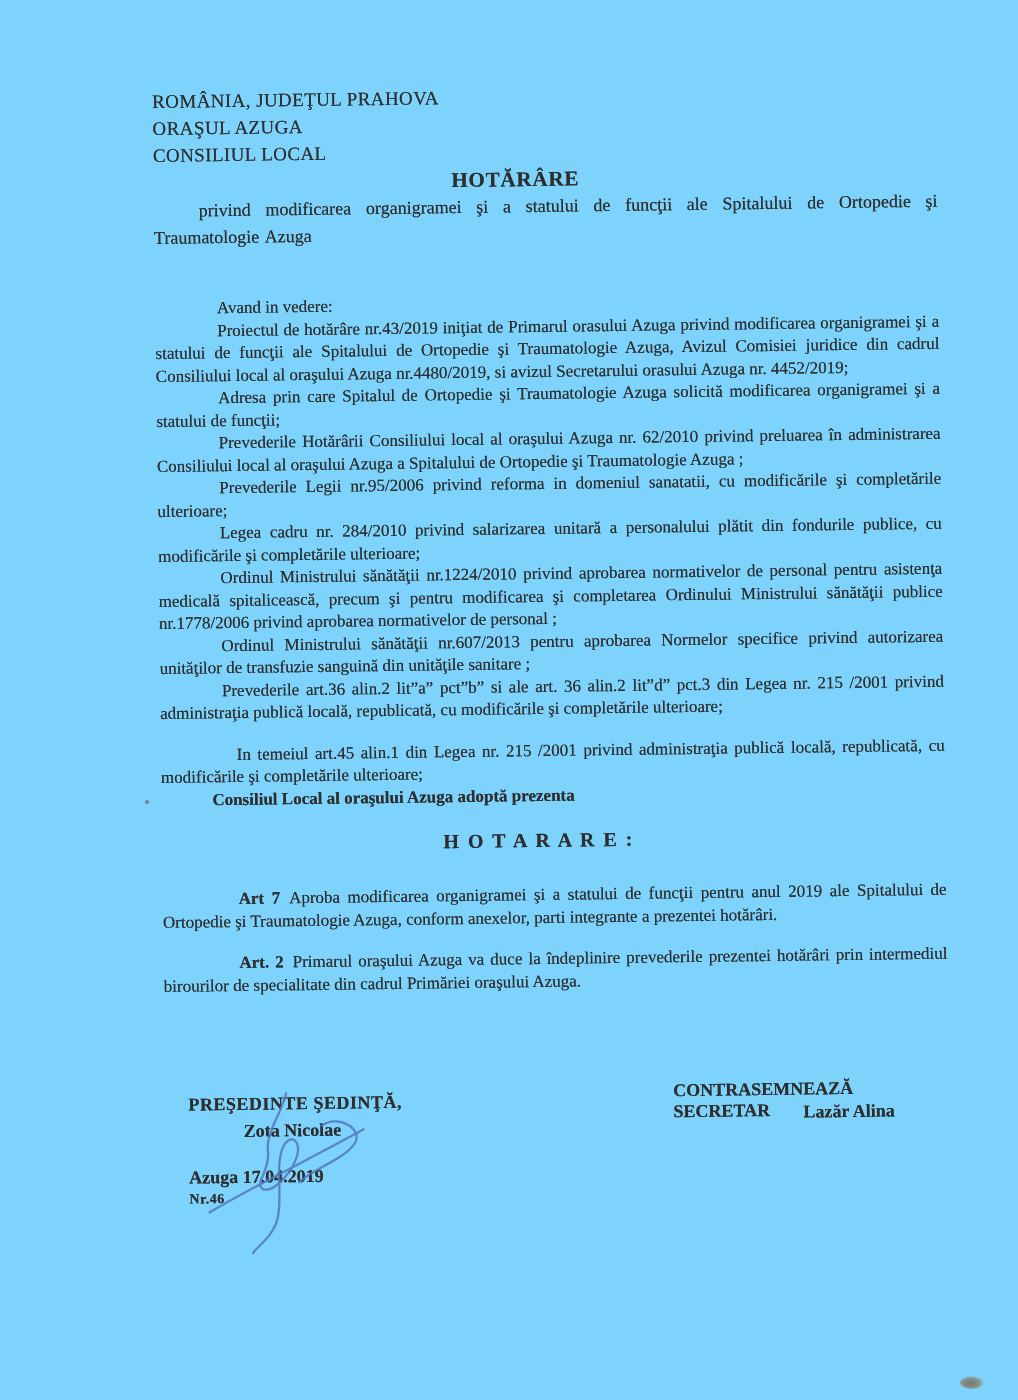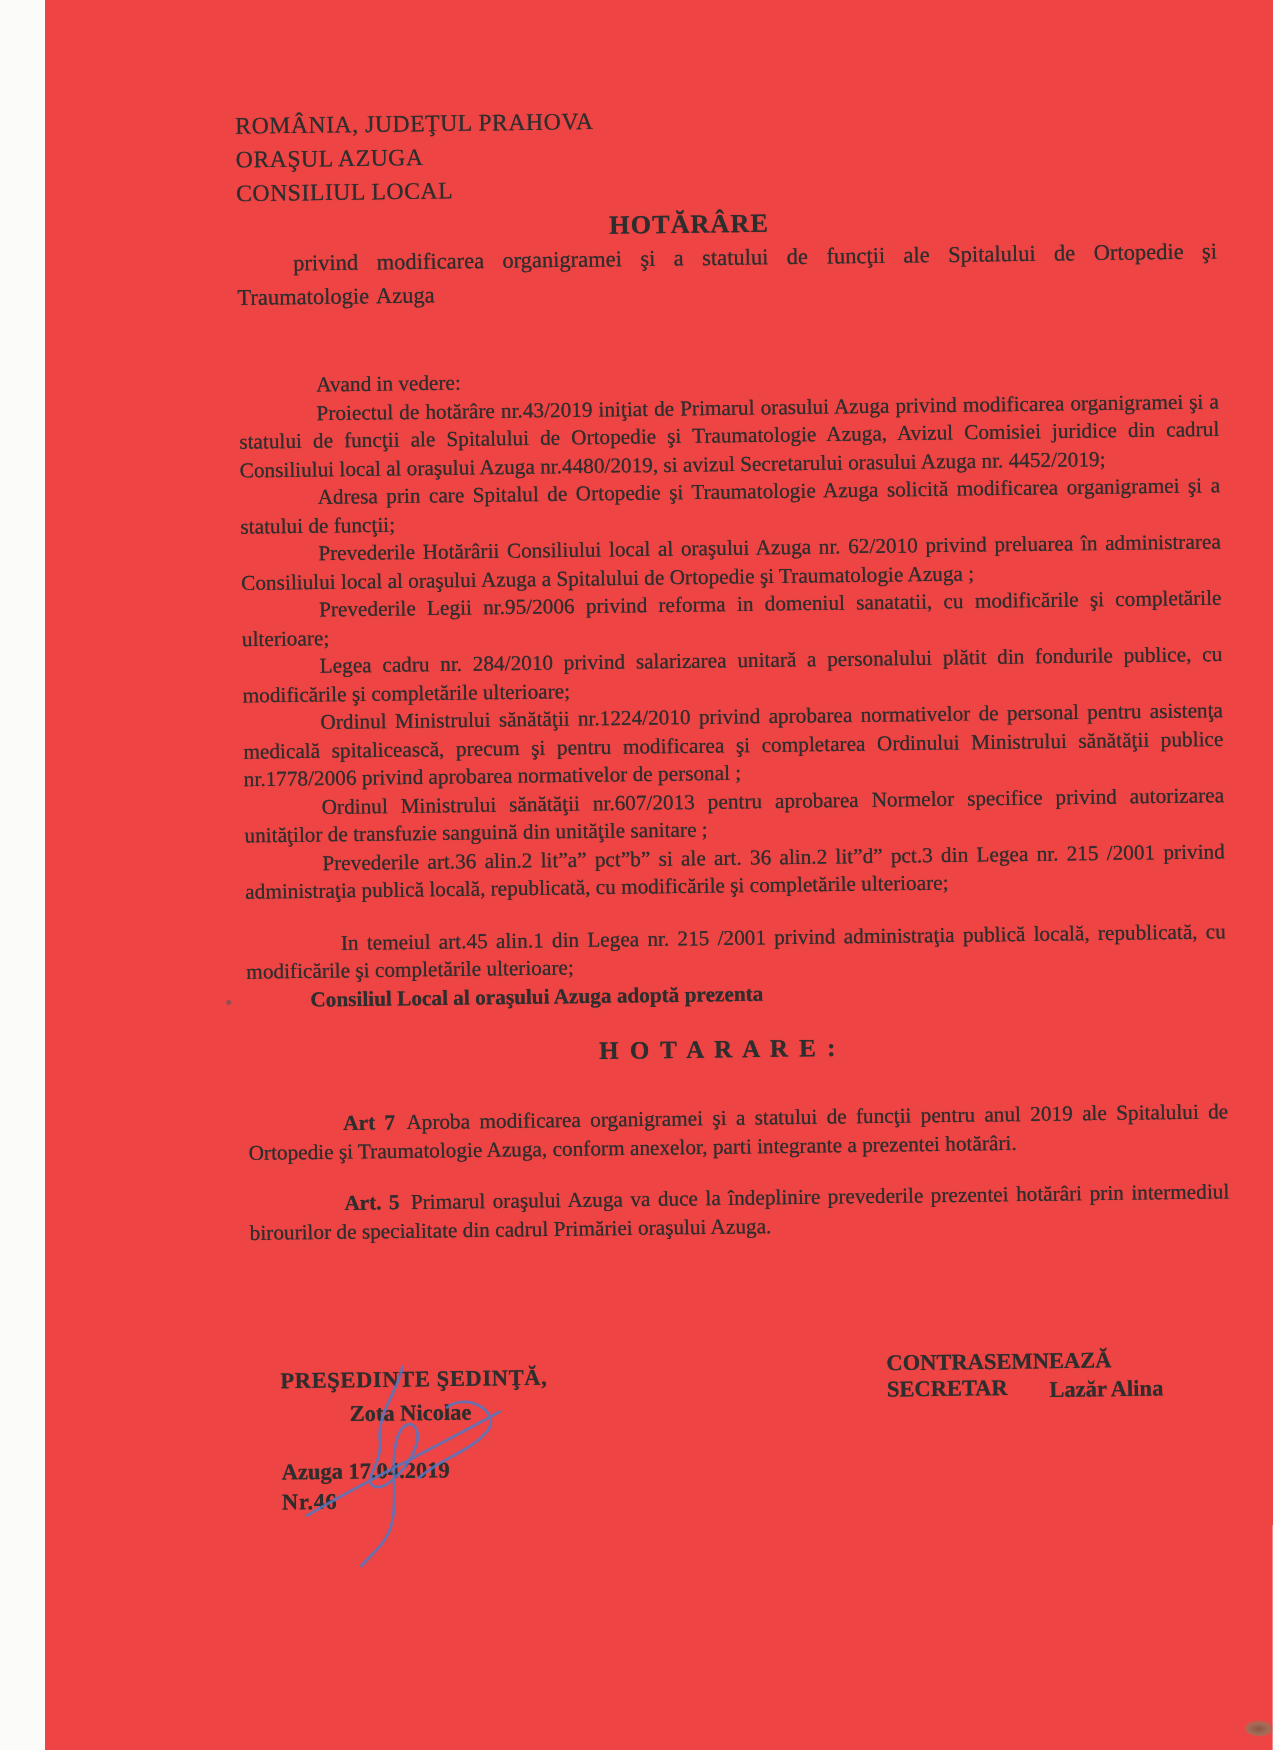--- a/index.html
+++ b/index.html
@@ -2,21 +2,21 @@
 <html><head>
 <meta charset="utf-8">
 <style>
   html,body { margin:0; padding:0; }
   body {
     width:1018px; height:1400px; position:relative; overflow:hidden;
     background:#fbfbf9;
     font-family:"Liberation Serif", serif;
   }
   .page {
-    position:absolute; inset:0; background:#ef4444;margin-left:36px;
+    position:absolute; inset:0; background:#7dd3fc;
   }
   .content {
     position:absolute; left:152px; top:88px; width:784px; height:1290px;
     transform:rotate(-0.75deg); transform-origin:0 0;
     color:#2e2e2e;
     text-shadow:0 0 0.6px rgba(40,40,40,0.75);
     font-size:17px;
   }
   .hdr { font-size:19px; line-height:27px; letter-spacing:0.4px; }
   .doc-title {
@@ -41,21 +41,21 @@
   .article { text-align:justify; text-indent:76px; line-height:22.5px; }
   .art1 { margin-top:30px; }
   .art2 { margin-top:19px; }
   .art-label { font-weight:bold; padding-right:9px; }
   .abs { position:absolute; font-weight:bold; }
   .president-role   { left:23px;  top:1007px; font-size:18px; letter-spacing:0.5px; }
   .president-name   { left:78px;  top:1034px; font-size:18px; }
   .countersign-role { left:508px; top:999px;  font-size:18px; word-spacing:6px; }
   .countersign-name { left:638px; top:1022px; font-size:18px; }
   .issue-date       { left:23px;  top:1080px; font-size:18px; }
-  .issue-number     { left:23px;  top:1104px; font-size:18px; letter-spacing:0.5px; }
+  .issue-number     { left:23px;  top:1104px; font-size:14px; letter-spacing:0.5px; }
   .signature-svg {
     position:absolute; left:30px; top:1000px; width:200px; height:180px;
     overflow:visible;
   }
   .smudge {
     position:absolute; left:960px; top:1376px; width:24px; height:13px;
     background:radial-gradient(ellipse at 45% 55%, #6b5b43 0%, #8a7a60 45%, rgba(160,150,130,0) 75%);
     border-radius:50%; opacity:0.75;
   }
   .speck {
@@ -90,21 +90,21 @@
     <p class="body-par">Ordinul Ministrului sănătăţii nr.607/2013 pentru aprobarea Normelor specifice privind autorizarea unităţilor de transfuzie sanguină din unităţile sanitare ;</p>
     <p class="body-par">Prevederile art.36 alin.2 lit”a” pct”b” si ale art. 36 alin.2 lit”d” pct.3 din  Legea nr. 215 /2001 privind administraţia publică locală, republicată, cu modificările şi completările ulterioare;</p>
 
     <p class="body-par temeiul">In temeiul art.45 alin.1 din Legea nr. 215 /2001 privind administraţia publică locală, republicată, cu modificările şi completările ulterioare;</p>
     <p class="adopt">Consiliul Local al oraşului Azuga adoptă prezenta</p>
 
     <div class="decision-heading">H O T A R A R E :</div>
 
     <p class="article art1"><span class="art-label">Art 7</span><span>Aproba   modificarea organigramei şi a statului de funcţii pentru anul 2019 ale Spitalului de Ortopedie şi Traumatologie Azuga, conform anexelor, parti integrante a prezentei hotărâri.</span></p>
 
-    <p class="article art2"><span class="art-label">Art. 5</span><span>Primarul oraşului Azuga va duce la îndeplinire prevederile prezentei hotărâri prin intermediul birourilor de specialitate din cadrul Primăriei oraşului Azuga.</span></p>
+    <p class="article art2"><span class="art-label">Art. 2</span><span>Primarul oraşului Azuga va duce la îndeplinire prevederile prezentei hotărâri prin intermediul birourilor de specialitate din cadrul Primăriei oraşului Azuga.</span></p>
 
     <div class="abs president-role">PREŞEDINTE ŞEDINŢĂ,</div>
     <div class="abs president-name">Zota Nicolae</div>
     <div class="abs countersign-role">CONTRASEMNEAZĂ SECRETAR</div>
     <div class="abs countersign-name">Lazăr Alina</div>
 
     <div class="abs issue-date">Azuga 17.04.2019</div>
     <div class="abs issue-number">Nr.46</div>
 
     <svg class="signature-svg" viewBox="0 0 200 180" xmlns="http://www.w3.org/2000/svg">

